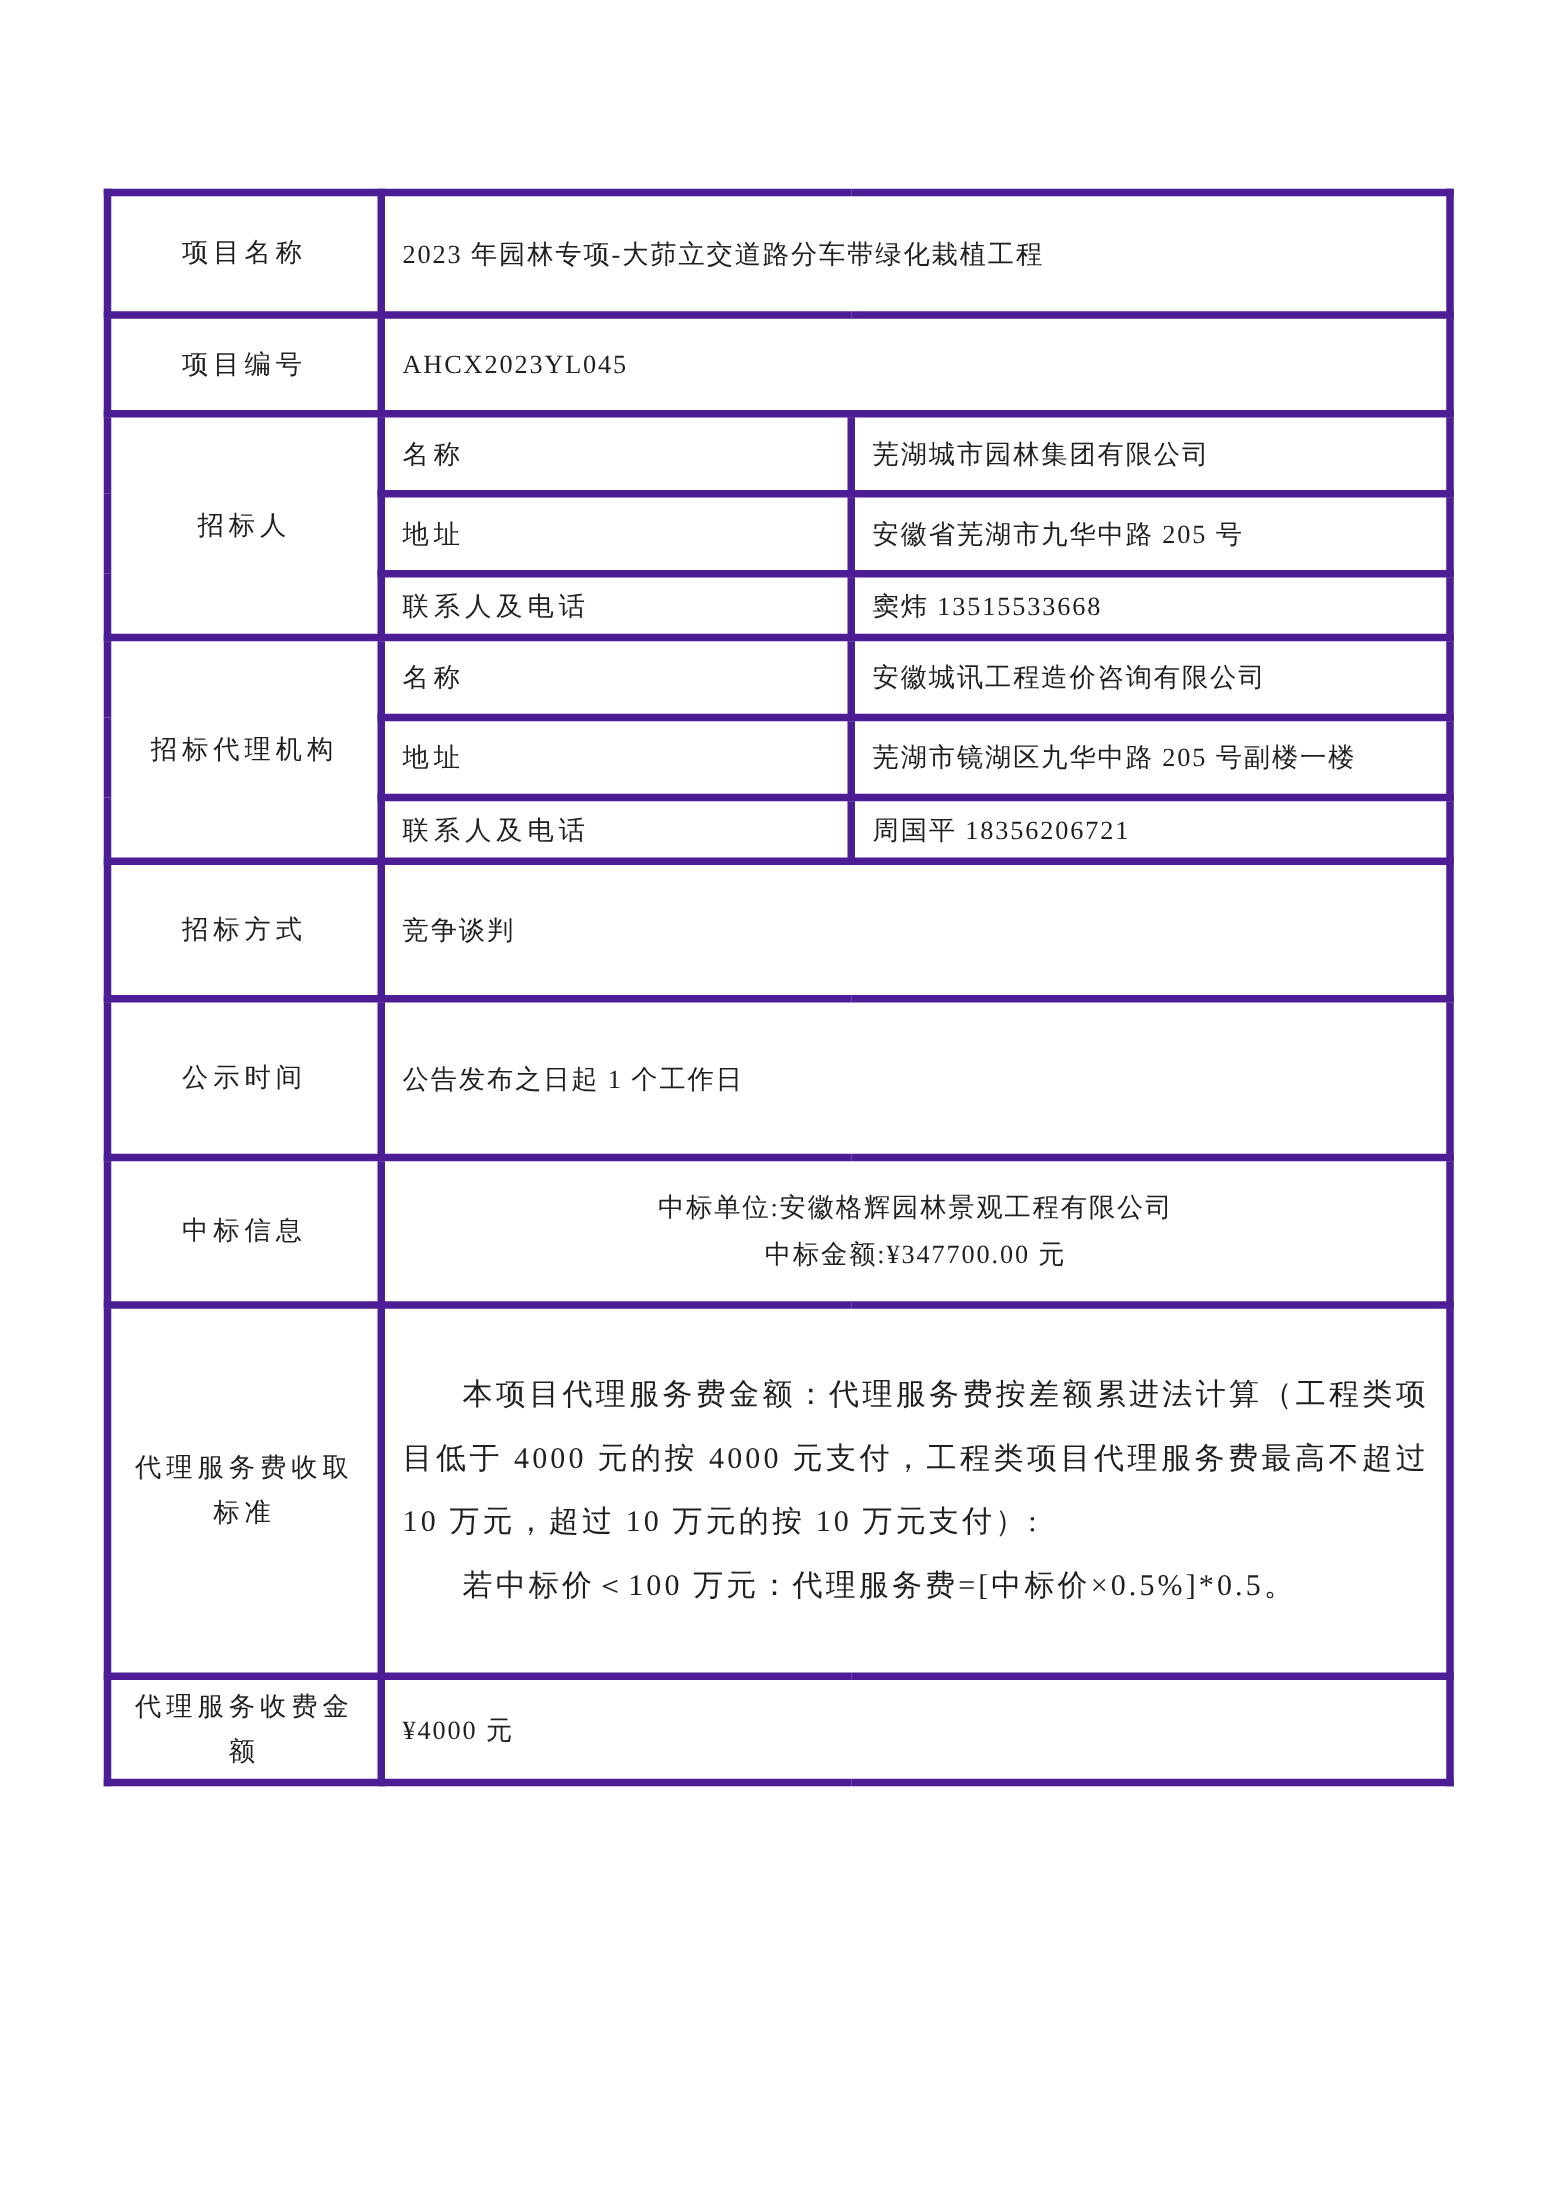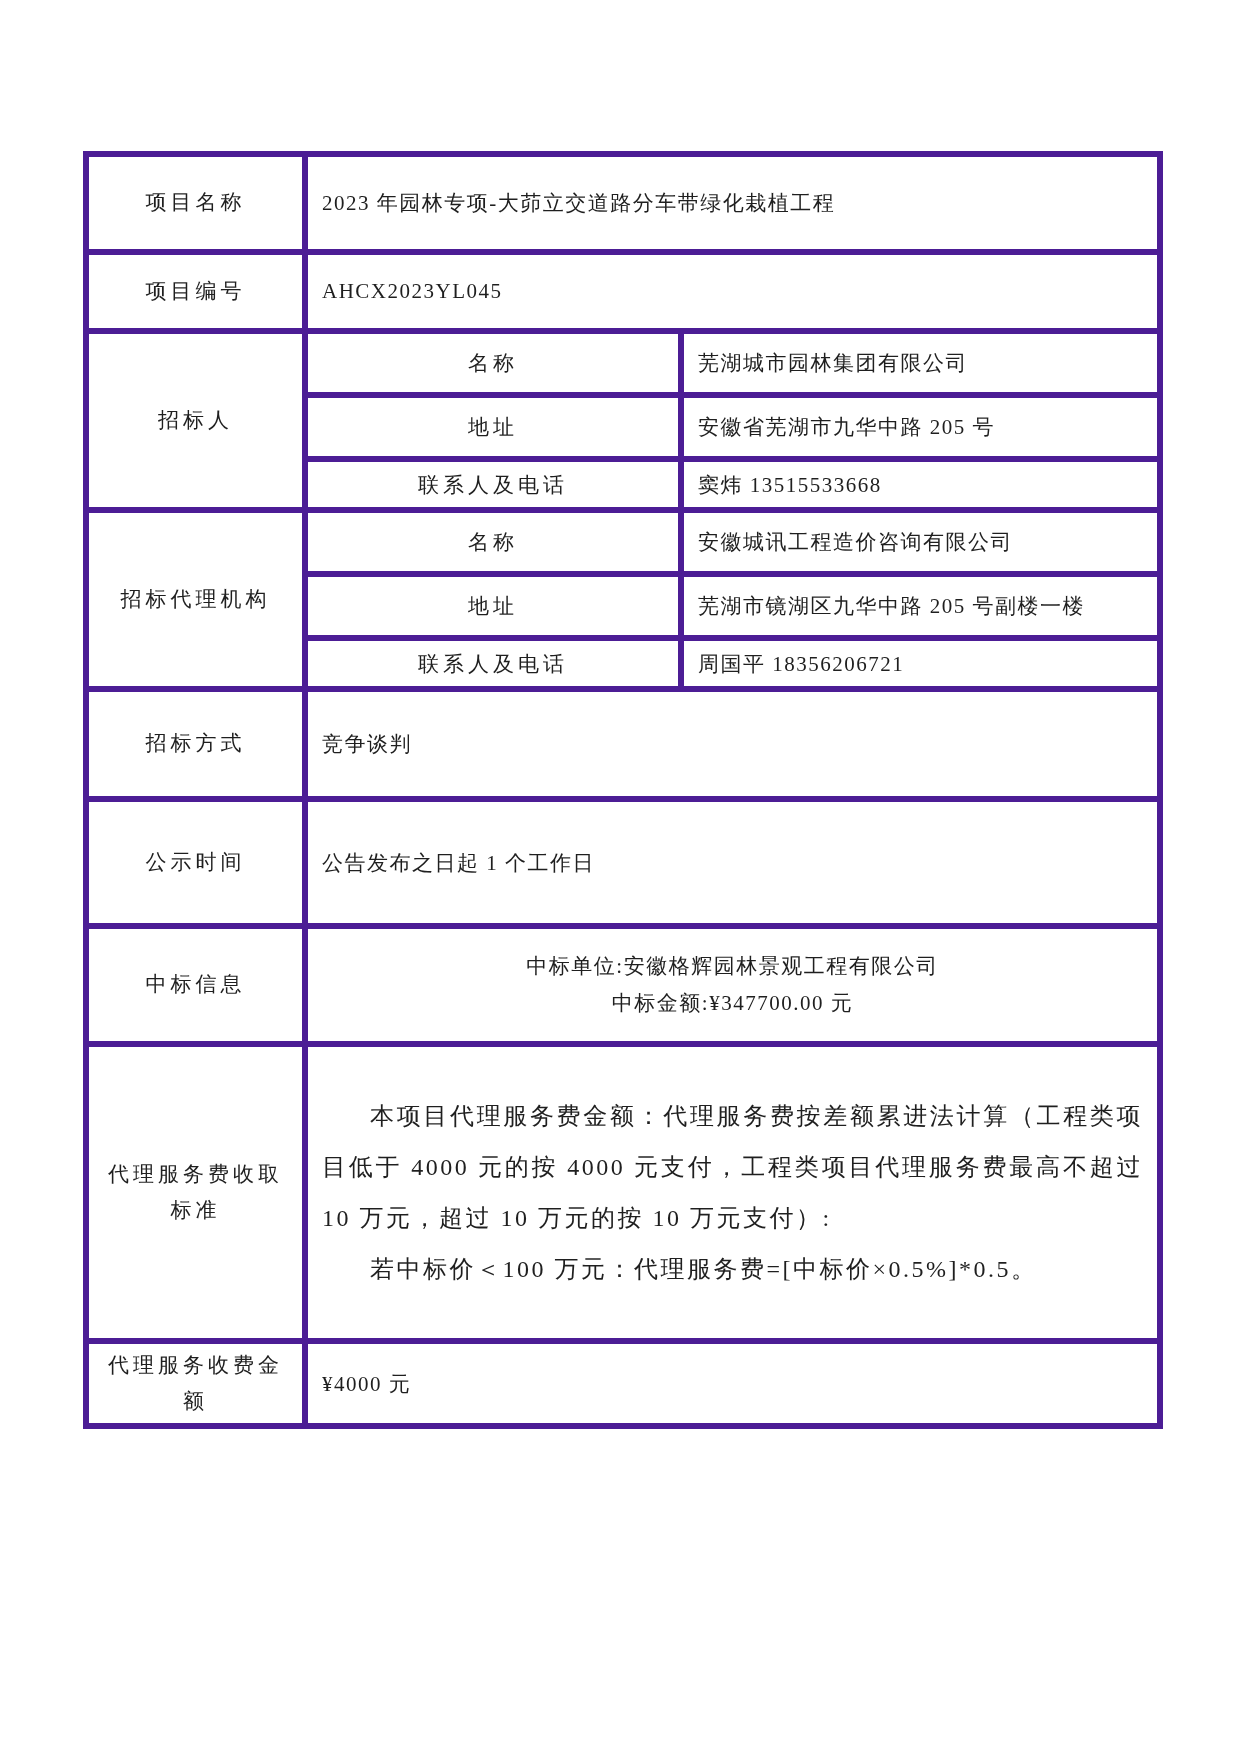--- a/index.html
+++ b/index.html
@@ -44,21 +44,21 @@
   tr.h297 { height: 297px; }
   tr.h78  { height: 78px; margin-top: 17px; }
 
   .lbl {
     text-align: center;
     letter-spacing: 4px;
     white-space: pre-line;
     line-height: 1.7;
   }
   .sublbl {
-    text-align: center;
+    text-align: left;
     letter-spacing: 4px;
   }
   .val {
     text-align: left;
     letter-spacing: 1.5px;
   }
   .award-cell {
     text-align: center;
     letter-spacing: 1.5px;
   }

